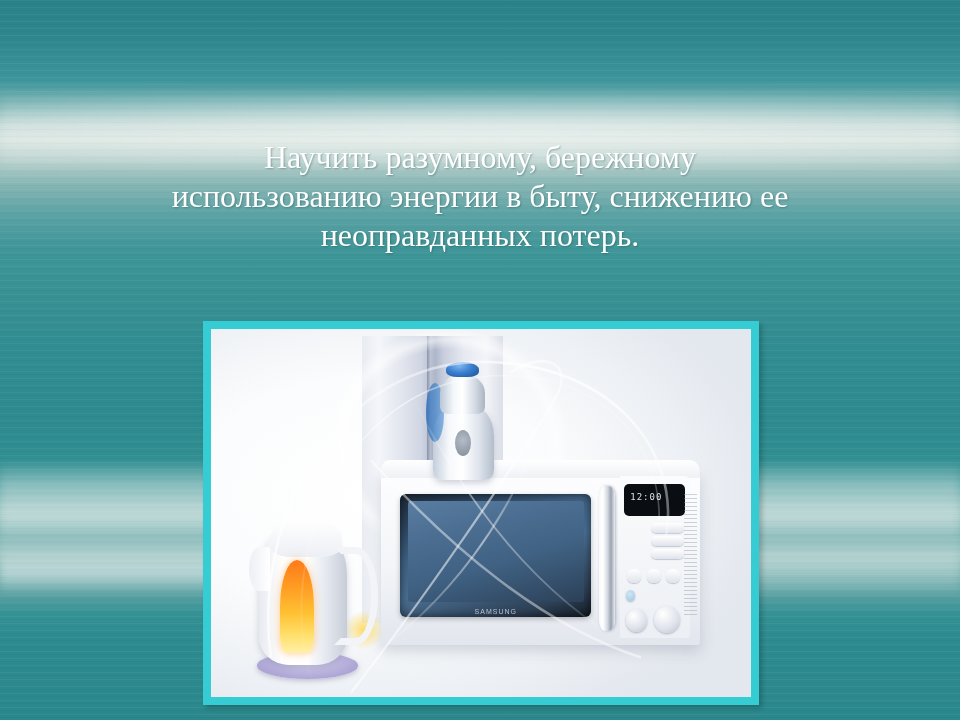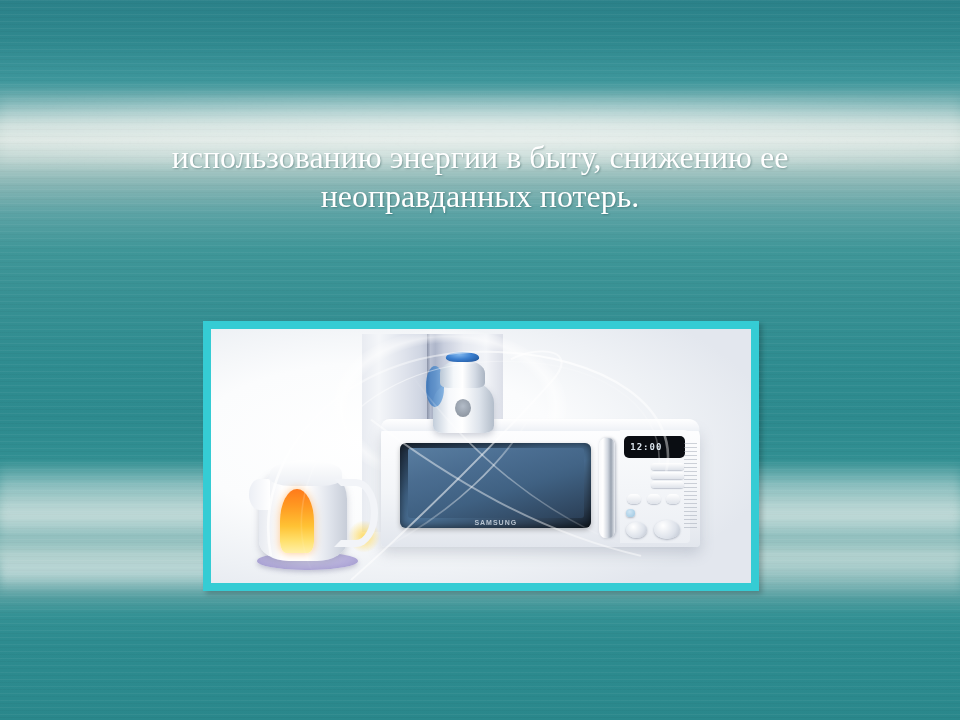--- a/index.html
+++ b/index.html
@@ -123,26 +123,25 @@
     text-shadow: 1px 1px 2px rgba(20,60,60,0.35);
   }
   .body-text .line { display: block; white-space: nowrap; }
 
   
   .photo-frame {
     position: absolute;
     left: 203px;
     top: 321px;
     width: 556px;
-    height: 270px;
+    height: 384px;
     background: #35ccd4;
     padding: 8px;
     box-sizing: border-box;
     box-shadow: 3px 3px 5px rgba(0,0,0,0.22);
-    font-weight: bold;
   }
   .photo {
     position: relative;
     width: 100%;
     height: 100%;
     overflow: hidden;
     background:
       radial-gradient(ellipse 75% 70% at 30% 45%, #ffffff 0%, #fbfcfd 45%, #eef1f5 75%, #e3e7ee 100%);
   }
 
@@ -429,20 +428,21 @@
 
   <div class="bg-base"></div>
   <div class="bg-waves"></div>
   <div class="bg-band band-a"></div>
   <div class="bg-band band-b"></div>
   <div class="bg-band band-c"></div>
   <div class="bg-band band-d"></div>
 
 
   <div class="body-text">
+    <span class="line">Научить разумному, бережному</span>
     <span class="line">использованию энергии в быту, снижению ее</span>
     <span class="line">неоправданных потерь.</span>
   </div>
 
   <div class="photo-frame">
     <div class="photo">
 
       <div class="fridge"></div>
       <div class="fridge-glow"></div>
 

